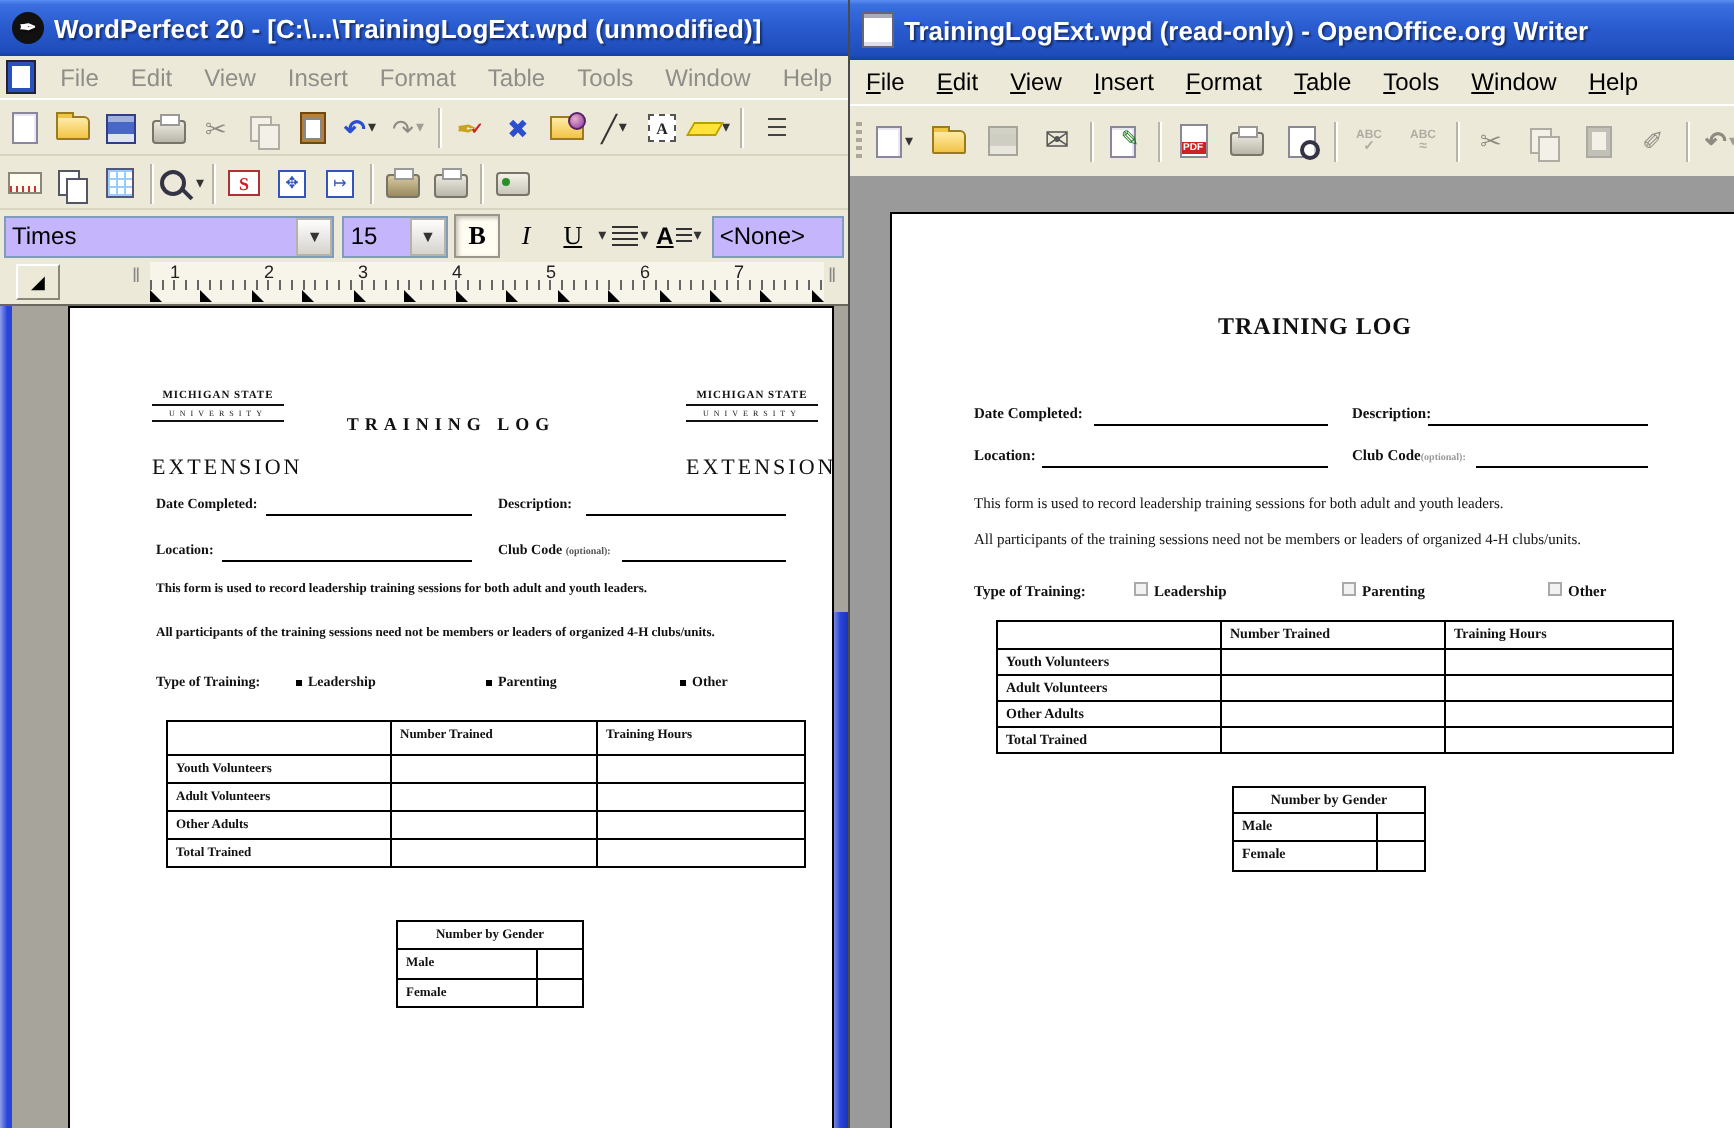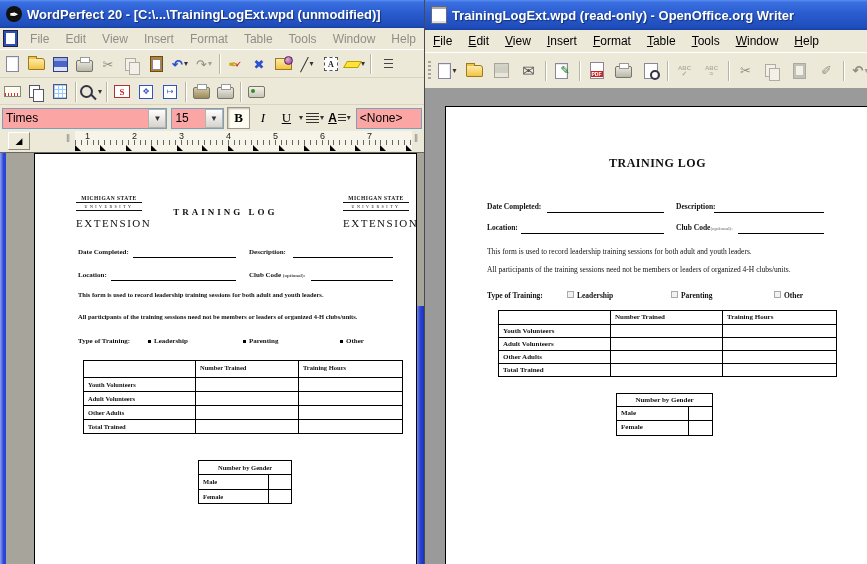--- a/index.html
+++ b/index.html
@@ -65,21 +65,21 @@
   .gprev::after{content:'';position:absolute;right:-3px;bottom:-2px;width:6px;height:6px;border:2px solid #334;border-radius:50%;background:rgba(255,255,255,.6);}
   .gabc{display:flex;flex-direction:column;align-items:center;line-height:1;
         font:bold 6px "Liberation Sans",sans-serif;color:#555;}
   .gabc .sub{font-size:7px;line-height:.8;}
   .gfax{width:15px;height:10px;background:linear-gradient(#f4f2e8,#c9c6ba);border:1px solid #77746a;border-radius:2px;position:relative;}
   .gfax::after{content:'';position:absolute;left:2px;top:2px;width:4px;height:4px;background:#2a8f2a;border-radius:50%;}
   .gclipart{width:15px;height:10px;background:linear-gradient(#ffeaa8,#f2c445);border:1px solid #9a7b1e;position:relative;}
   .gclipart::after{content:'';position:absolute;right:-2px;top:-3px;width:7px;height:7px;border-radius:50%;
                    background:radial-gradient(circle at 35% 35%,#e8b0c0,#8833aa);border:1px solid #552266;}
   
-  .combo{display:inline-flex;align-items:center;background:#fca5a5;border:1px solid #7f9db9;height:19px;margin:0 2px;gap:11px;}
+  .combo{display:inline-flex;align-items:center;background:#c4b5fd;border:1px solid #7f9db9;height:19px;margin:0 2px;gap:11px;}
   .combo input{border:none;outline:none;font:12px "Liberation Sans",sans-serif;padding:0 3px;width:100%;background:transparent;}
   .combo .cbtn{width:16px;height:17px;background:linear-gradient(#fefefe,#d6d3ce);border:1px solid #b5b2a8;
                display:flex;align-items:center;justify-content:center;font-size:8px;color:#333;flex:0 0 auto;}
   .fmtbtn{width:22px;height:20px;display:inline-flex;align-items:center;justify-content:center;
           font-family:"Liberation Serif",serif;font-size:13px;margin:0 1px;}
   .pressed{border:1px solid #9a968a;background:#fffdf2;box-shadow:inset 1px 1px 2px rgba(0,0,0,.25);}
   
   #wp{position:absolute;left:0;top:0;width:424px;height:564px;background:#ece9d8;}
   #wp .titlebar{height:28px;}
   #wp .menubar{top:28px;height:21px;color:#8f8e88;}
@@ -113,21 +113,21 @@
   .doc{font-family:"Liberation Serif","DejaVu Serif",serif;color:#111;}
   .abs{position:absolute;white-space:nowrap;}
   .blank{position:absolute;border-bottom:1px solid #000;height:1px;}
   .cb-wp{display:inline-block;width:5px;height:5px;background:#000;box-shadow:inset 1px 1px 0 1px #fff;margin-right:3px;}
   .cb-oo{display:inline-block;width:5px;height:5px;border:1px solid #aaa;background:#f2f2f2;margin-right:3px;}
   .ttable{position:absolute;display:grid;border:1px solid #000;border-right:none;border-bottom:none;}
   .ttable>div{border-right:1px solid #000;border-bottom:1px solid #000;overflow:hidden;white-space:nowrap;}
   .logo{position:absolute;width:66px;text-align:center;color:#111;}
   .logo .l1{font:bold 5.5px "Liberation Serif",serif;letter-spacing:.5px;border-bottom:1px solid #111;padding-bottom:1px;}
   .logo .l2{font:4px "Liberation Serif",serif;letter-spacing:2.5px;border-bottom:1px solid #111;padding:1px 0;}
-  .logo .l3{font:11px "Liberation Serif",serif;letter-spacing:1.5px;margin-top:6px;}
+  .logo .l3{font:11px "Liberation Serif",serif;letter-spacing:1.5px;margin-top:17px;}
 </style>
 </head>
 <body>
 
 <div id="root">
 
   <div id="wp">
     <div class="titlebar">
       <span style="width:16px;height:16px;border-radius:50%;background:#111;display:flex;align-items:center;justify-content:center;color:#fff;font-size:10px;flex:0 0 auto;">✒</span>
       <span>WordPerfect 20 - [C:\...\TrainingLogExt.wpd (unmodified)]</span>

